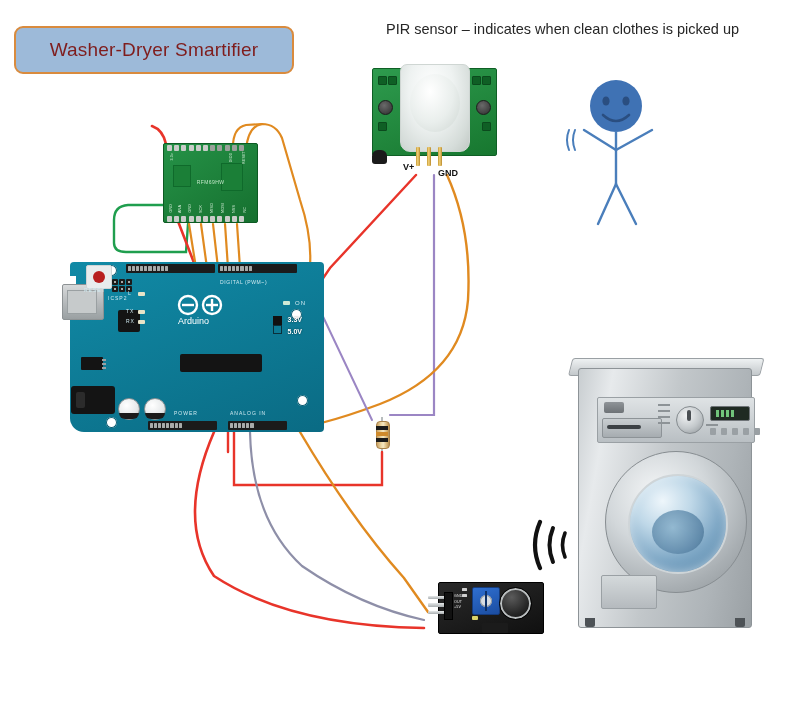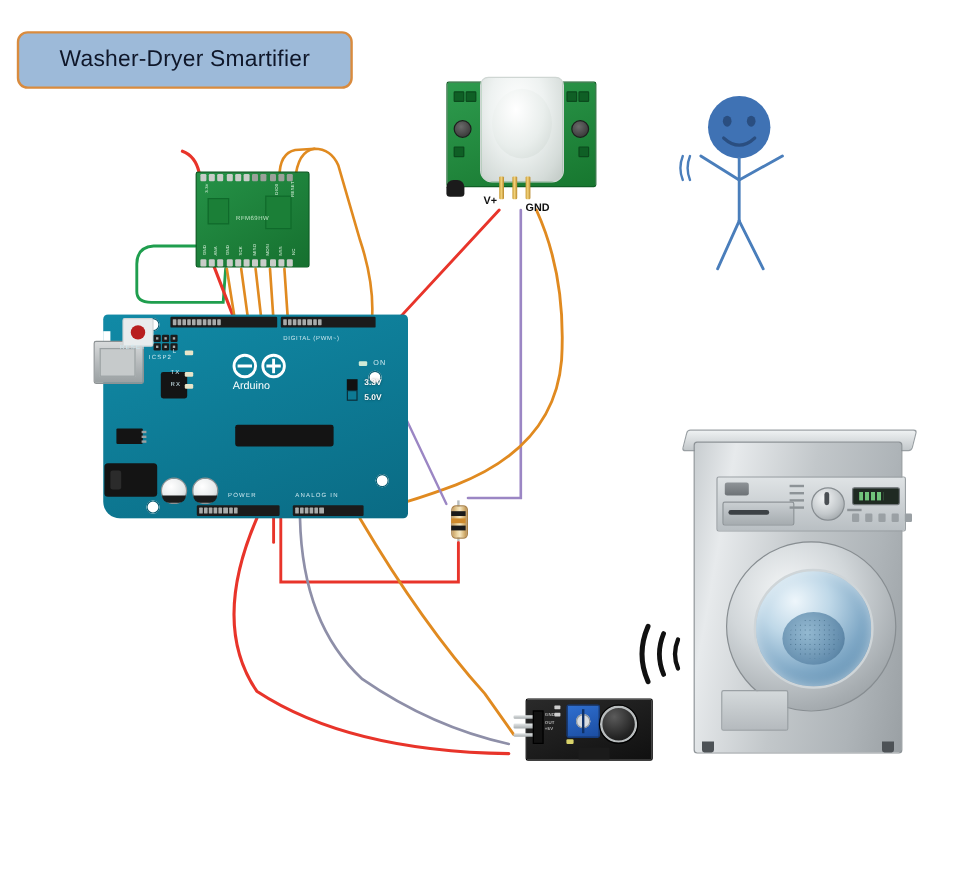--- a/index.html
+++ b/index.html
@@ -9,21 +9,21 @@
 
   #stage{position:absolute;left:0;top:0;width:800px;height:728px;}
 
   
   #title-box{
     position:absolute;left:14px;top:26px;width:280px;height:48px;
     background:#9dbad9;border:2px solid #d98b3e;border-radius:9px;
     display:flex;align-items:center;justify-content:center;
     box-sizing:border-box;
   }
-  #title-text{font-size:19px;color:#0f172a;letter-spacing:.2px;white-space:nowrap;}
+  #title-text{font-size:19px;color:#7f1d1d;letter-spacing:.2px;white-space:nowrap;}
 
   
   .caption{position:absolute;font-size:14.5px;color:#262626;line-height:1.35;}
   #pir-caption{left:386px;top:20px;width:400px;}
   #sound-caption{left:334px;top:670px;width:372px;}
 
   
   .part{position:absolute;}
 
   
@@ -39,21 +39,21 @@
   #rfm .silk{position:absolute;left:0;right:0;top:36px;text-align:center;
     font-size:5px;color:#bfe6c6;letter-spacing:.4px;font-family:"Liberation Sans",sans-serif;}
   #rfm .chipA{position:absolute;left:10px;top:22px;width:16px;height:20px;
     border:1px solid #0f6a2b;background:#1b7f37;}
   #rfm .chipB{position:absolute;left:58px;top:20px;width:20px;height:26px;
     border:1px solid #0f6a2b;background:#1b7f37;}
   #rfm .pinlbl{position:absolute;font-size:3.6px;color:#d7efdb;
     writing-mode:vertical-rl;transform:rotate(180deg);letter-spacing:.2px;white-space:nowrap;}
 
   
-  #arduino{left:86px;top:262px;width:254px;height:170px;}
+  #arduino{left:70px;top:262px;width:254px;height:170px;}
   #arduino .board{position:absolute;inset:0;background:#0d7a94;
      background-image:linear-gradient(160deg,#118aa6 0%,#0a6b84 100%);
      border-radius:4px 4px 4px 14px;}
   #arduino .notch{position:absolute;left:0;top:14px;width:6px;height:26px;background:#ffffff;}
   #arduino .mtg{position:absolute;width:11px;height:11px;border-radius:50%;
      background:#ffffff;box-shadow:0 0 0 1px #0a5e74 inset;}
   #arduino .hdr{position:absolute;height:9px;background:#1b1b1b;border-radius:1px;
      display:flex;align-items:center;padding:0 1.5px;gap:1.1px;}
   #arduino .hdr i{display:block;width:3.1px;height:4.6px;background:#a8abaa;border-radius:.5px;}
   #arduino .silk{position:absolute;color:#cfe9f0;font-size:5px;letter-spacing:1px;
@@ -193,20 +193,21 @@
 </style>
 </head>
 <body>
 
 <div id="stage">
 
   <div id="title-box">
     <span id="title-text">Washer-Dryer Smartifier</span>
   </div>
 
+  <div class="caption" id="pir-caption">PIR sensor – indicates when clean clothes is picked up</div>
 
   <svg id="wires" viewBox="0 0 800 728" xmlns="http://www.w3.org/2000/svg">
     <g fill="none" stroke-linecap="round">
 
       <path d="M163 205 L128 205 Q114 206 114 220 L114 243 Q114 252 126 252 L186 252 L188 224" stroke="#1f9e4e" stroke-width="2.4"></path>
 
       <path d="M152 126 Q163 130 166 144 L168 175 Q168 196 176 216 L196 268 L214 306" stroke="#e8342a" stroke-width="2.6"></path>
 
       <path d="M201 224 L207 268" stroke="#e08a20" stroke-width="2.2"></path>
       <path d="M213 224 L218 268" stroke="#e08a20" stroke-width="2.2"></path>

